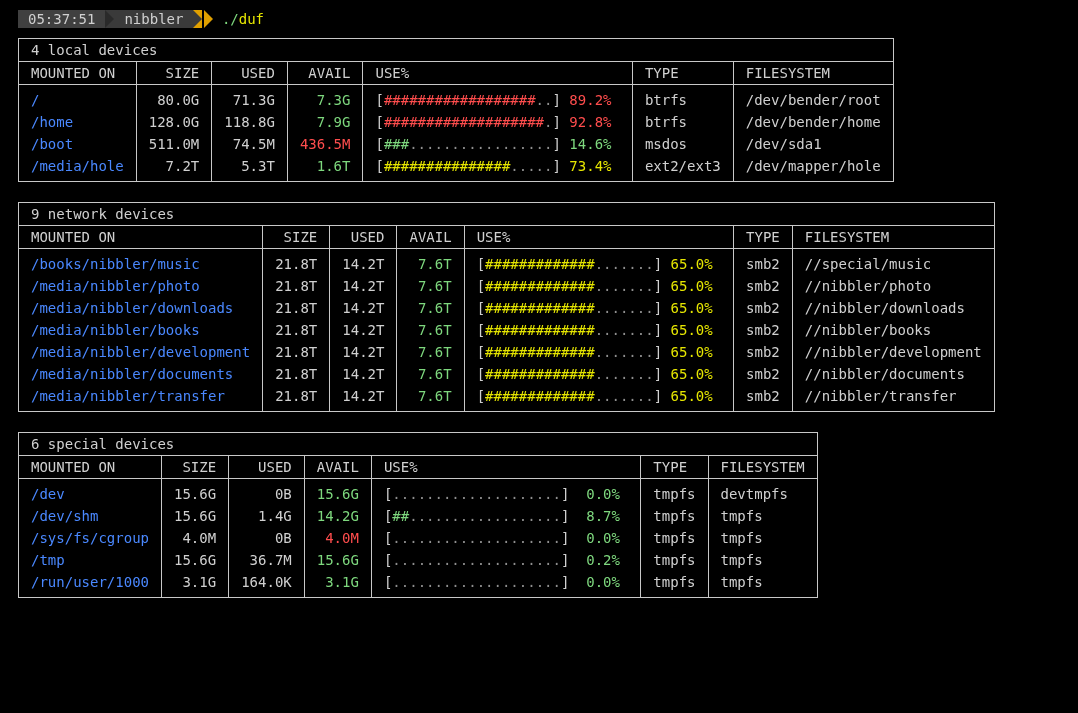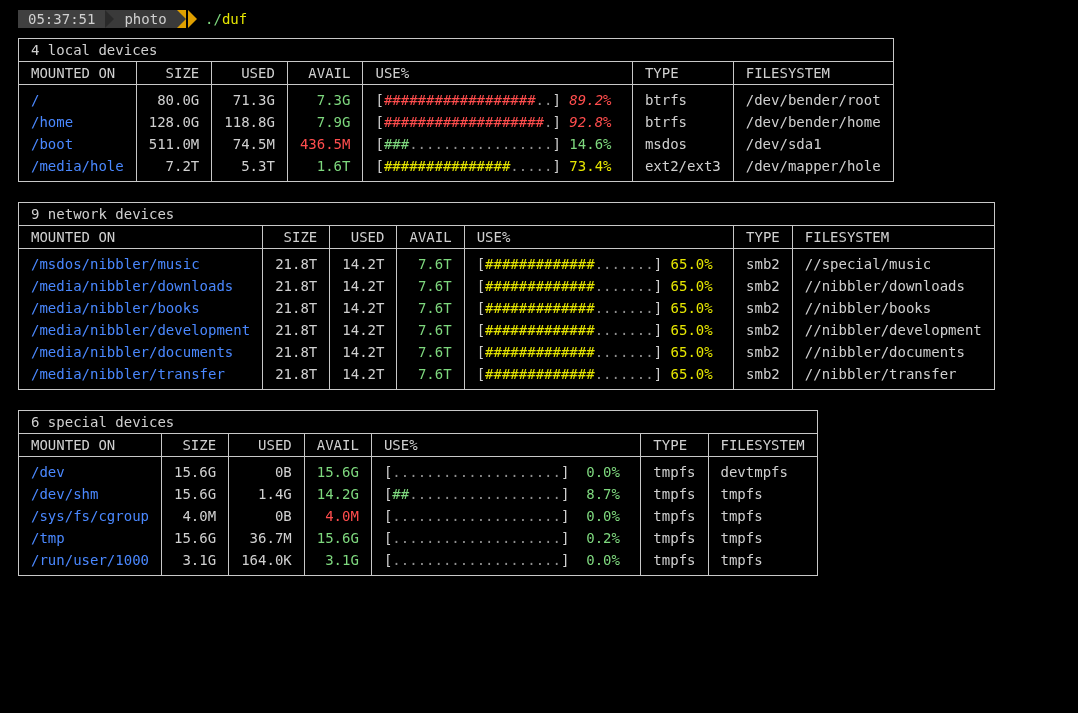--- a/index.html
+++ b/index.html
@@ -65,26 +65,26 @@
   .mnt { color: var(--blue); }
   .avail { color: var(--green); }
   .avail-low { color: var(--red); }
   .bar-br { color: var(--fg); }
   .bar-fill-ok { color: var(--green); }
   .bar-fill-warn { color: var(--yellow); }
   .bar-fill-bad { color: var(--red); }
   .bar-dots { color: #909090; }
   .pct-ok { color: var(--green); }
   .pct-warn { color: var(--yellow); }
-  .pct-bad { color: var(--red); font-style: italic; }
+  .pct-bad { color: var(--red); }
 </style>
 </head>
 <body>
 
-<div class="prompt"><span class="seg seg-time">05:37:51</span><span class="arrow arrow-time"></span><span class="seg seg-user">photo</span><span class="arrow arrow-user"></span><span class="seg seg-tip"></span><span class="arrow arrow-tip"></span> <span class="cmd-dot">./</span><span class="cmd-name">duf</span></div>
+<div class="prompt"><span class="seg seg-time">05:37:51</span><span class="arrow arrow-time"></span><span class="seg seg-user">nibbler</span><span class="arrow arrow-user"></span><span class="seg seg-tip"></span><span class="arrow arrow-tip"></span> <span class="cmd-dot">./</span><span class="cmd-name">duf</span></div>
 
 <div id="sections"><div class="box"><div class="box-title">4 local devices</div><table>
         <thead>
           <tr>
             <th>MOUNTED ON </th>
             <th class="r">  SIZE</th>
             <th class="r">  USED</th>
             <th class="r"> AVAIL</th>
             <th>USE%                         </th>
             <th>TYPE     </th>
@@ -136,27 +136,36 @@
             <th class="r"> SIZE</th>
             <th class="r"> USED</th>
             <th class="r">AVAIL</th>
             <th>USE%                         </th>
             <th>TYPE</th>
             <th>FILESYSTEM           </th>
           </tr>
         </thead>
         <tbody>
           <tr>
-            <td class="mnt">/msdos/nibbler/music      </td>
+            <td class="mnt">/books/nibbler/music      </td>
             <td class="r">21.8T</td>
             <td class="r">14.2T</td>
             <td class="r avail"> 7.6T</td>
             <td><span class="bar-br">[</span><span class="bar-fill-warn">#############</span><span class="bar-dots">.......</span><span class="bar-br">]</span> <span class="pct-warn">65.0%</span></td>
             <td>smb2</td>
             <td>//special/music      </td>
+          </tr>
+          <tr>
+            <td class="mnt">/media/nibbler/photo      </td>
+            <td class="r">21.8T</td>
+            <td class="r">14.2T</td>
+            <td class="r avail"> 7.6T</td>
+            <td><span class="bar-br">[</span><span class="bar-fill-warn">#############</span><span class="bar-dots">.......</span><span class="bar-br">]</span> <span class="pct-warn">65.0%</span></td>
+            <td>smb2</td>
+            <td>//nibbler/photo      </td>
           </tr>
           <tr>
             <td class="mnt">/media/nibbler/downloads  </td>
             <td class="r">21.8T</td>
             <td class="r">14.2T</td>
             <td class="r avail"> 7.6T</td>
             <td><span class="bar-br">[</span><span class="bar-fill-warn">#############</span><span class="bar-dots">.......</span><span class="bar-br">]</span> <span class="pct-warn">65.0%</span></td>
             <td>smb2</td>
             <td>//nibbler/downloads  </td>
           </tr>

